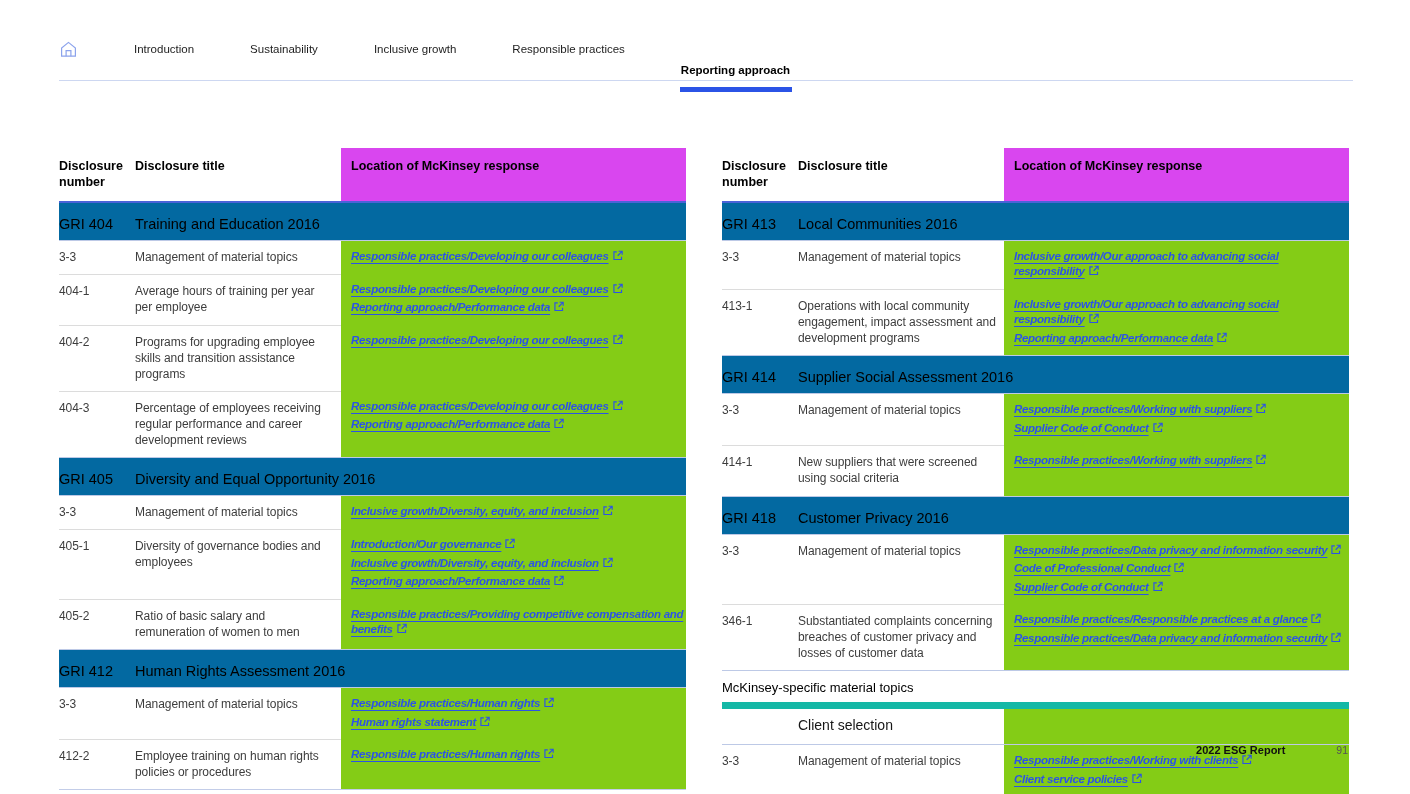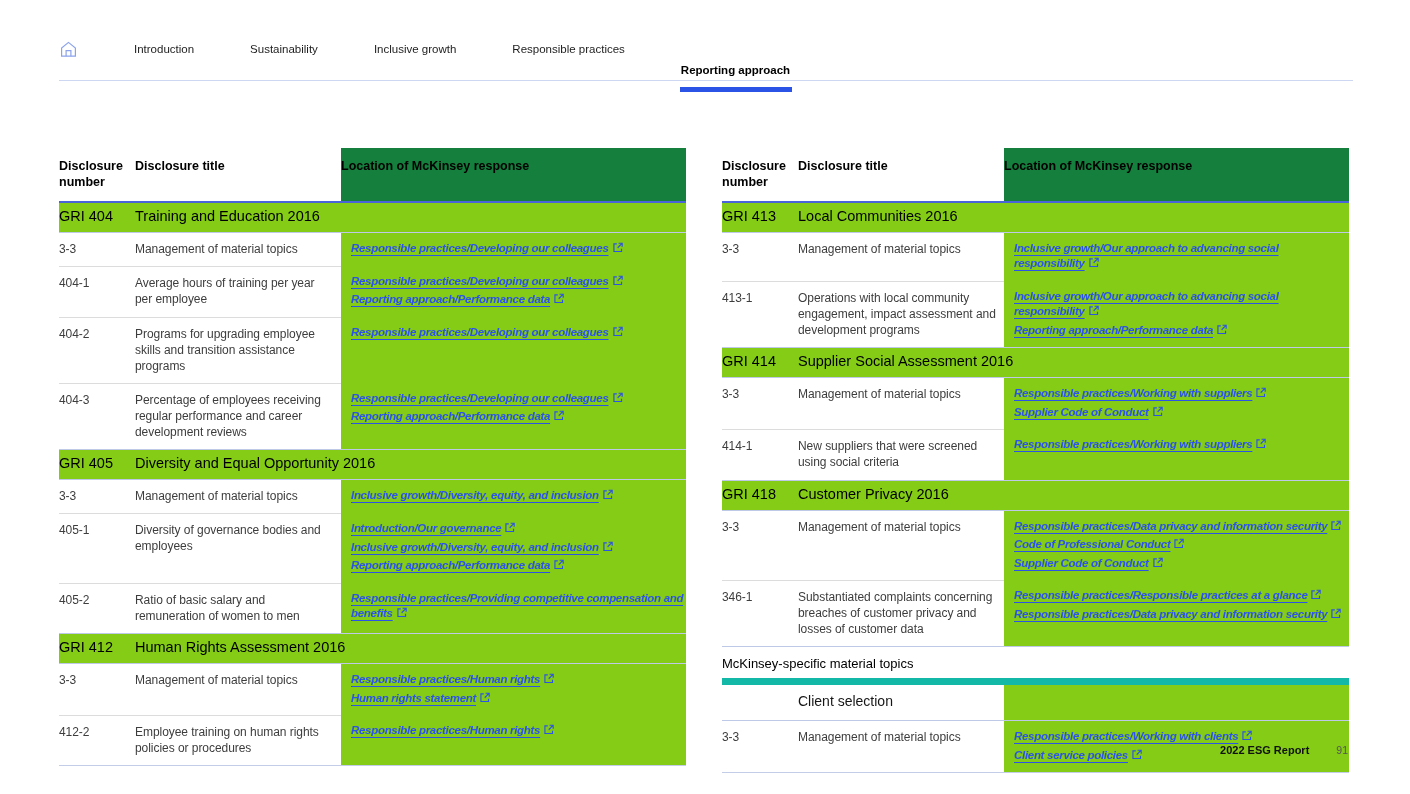--- a/index.html
+++ b/index.html
@@ -15,23 +15,23 @@
   .tab.active { font-weight:bold; color:#000;margin-top:42px; }
   .tab.active::after { content:""; position:absolute; left:-1px; right:-2px; bottom:-16px;
                        height:5px; background:#2b53e6; }
 
   
   .tables { display:flex; gap:36px; margin:67px 61px 0 59px; align-items:flex-start; }
   .gri-table { flex:1; display:grid; grid-template-columns:76px 206px 1fr;
                align-content:start; border-bottom:1px solid #c3cde8; }
   .hcell { font-weight:bold; font-size:12.5px; line-height:1.3; color:#000;
            padding:10px 8px 10px 0; border-bottom:2px solid #4a63d8; }
-  .hcell.h3 { background:#15803d; padding-left:0; }
-
-  .sec-num, .sec-title { font-size:14.5px; color:#000; padding:4px 0 7px; background:#84cc16;
+  .hcell.h3 { background:#d946ef; padding-left:10px; }
+
+  .sec-num, .sec-title { font-size:14.5px; color:#000; padding:12px 0 7px; background:#0369a1;
            border-top:1px solid #bdc9e6; border-bottom:1px solid #bdc9e6; line-height:1.25; }
   .sec-title { grid-column:2 / -1; }
   .no-top { border-top:none; }
   .sec-custom { grid-column:1 / -1; font-size:13px; font-weight:normal; color:#000;
            padding:9px 0 7px; border-top:1px solid #bdc9e6; border-bottom:7px solid #14b8a6; }
 
   .c1, .c2 { font-size:12px; color:#3d3d3d; letter-spacing:-0.05px; line-height:1.34;
            padding:8px 8px 9px 0; border-top:1px solid #dcdcdc; }
   .c3 { background:#84cc16; padding:8px 2px 9px 10px;font-style:italic; }
   .c1.first, .c2.first { border-top:none; }
@@ -40,21 +40,21 @@
 
   .loc-link { display:block; color:#2b53e6; font-weight:bold; font-size:11.5px;
            letter-spacing:-0.3px; line-height:1.35; text-decoration:none; margin-bottom:3px; cursor:pointer; }
   .loc-link:last-child { margin-bottom:0; }
   .link-text { text-decoration:underline; text-underline-offset:2.5px; text-decoration-thickness:1px; }
   .ext-icon { margin-left:3px; vertical-align:-1px; }
 
   
   .footer { position:absolute; right:62px; top:744px; display:flex; align-items:baseline; gap:27px; }
   .footer .report { font-size:11px; font-weight:bold; color:#111; }
-  .footer .pageno { font-size:10.5px; color:#555; }
+  .footer .pageno { font-size:10.5px; color:#555;margin-left:24px; }
 </style>
 </head>
 <body>
 
 <div class="page">
 
   <nav class="nav">
     <span class="home-link">
       <svg width="19" height="19" viewBox="0 0 19 19" aria-hidden="true">
         <path d="M9.5 2.4 L2.6 8 V16.2 H16.4 V8 Z" fill="none" stroke="currentColor" stroke-width="1.2"></path>

